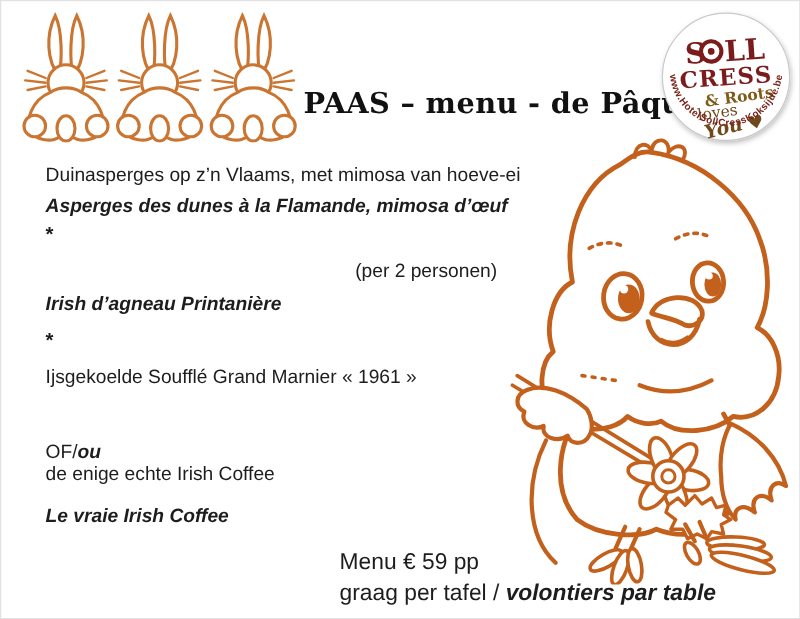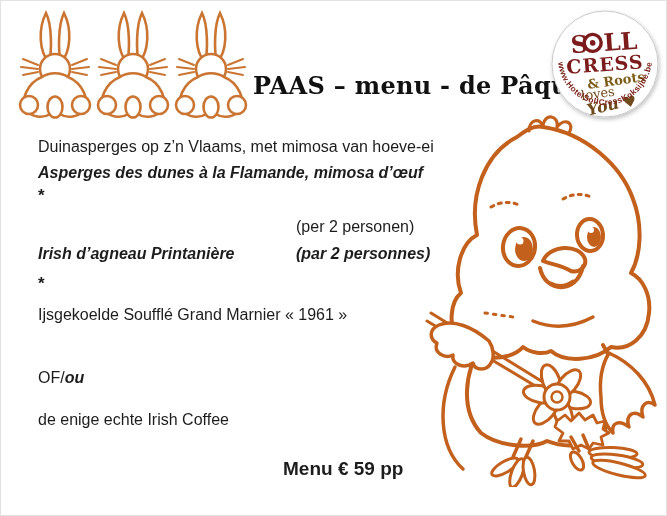--- a/index.html
+++ b/index.html
@@ -16,21 +16,21 @@
     white-space:nowrap;
   }
   .logo{position:absolute;left:545px;top:6px;}
   .chick{position:absolute;left:424px;top:114px;}
   .line{position:absolute;left:37px;width:622px;font-size:16px;white-space:nowrap;line-height:22px;}
   .b{font-weight:normal;}
   .i{font-style:italic;font-weight:bold;}
   .col2{position:absolute;left:258px;}
   .indent{padding-left:4px;}
   .star{font-size:17px;font-weight:bold;}
-  .price-line{position:absolute;left:282px;top:457px;font-size:19px;font-weight:bold;white-space:nowrap;}
+  .price-line{position:absolute;left:282px;top:457px;font-size:19px;font-weight:normal;white-space:nowrap;}
   .note-line{position:absolute;left:282px;top:483px;font-size:19px;white-space:nowrap;}
   svg{display:block;}
 </style>
 </head>
 <body>
 
 <div class="page">
 
   <div class="bunny-row">
     <svg width="76" height="110" viewBox="0 0 76 110" fill="none" stroke="#ca7531" stroke-width="2.6" stroke-linecap="round">
@@ -172,26 +172,29 @@
 
   <div class="line b" style="top:135px">Duinasperges op z’n Vlaams, met mimosa van hoeve-ei</div>
   <div class="line i" style="top:161px">Asperges des dunes à la Flamande, mimosa d’œuf</div>
   <div class="line star" style="top:184px">*</div>
 
   <div class="line" style="top:215px">
     <span class="col2">(per 2 personen)</span>
   </div>
   <div class="line" style="top:242px">
     <span class="i">Irish d’agneau Printanière</span>
-    <span class="col2 i">(par 2 personnes)</span>
   </div>
   <div class="line star" style="top:272px">*</div>
 
   <div class="line b" style="top:303px">Ijsgekoelde Soufflé Grand Marnier « 1961 »</div>
 
   <div class="line" style="top:366px">
     <span class="b">OF/</span><span class="i">ou</span>
   </div>
-  <div class="line b" style="top:408px">de enige echte Irish Coffee</div>
+  <div class="line b" style="top:384px">de enige echte Irish Coffee</div>
+  <div class="line i" style="top:419px">Le vraie Irish Coffee</div>
 
   <div class="price-line">Menu € 59 pp</div>
+  <div class="note-line">
+    <span class="b">graag per tafel / </span><span class="i">volontiers par table</span>
+  </div>
 
 </div>
 
 </body></html>

